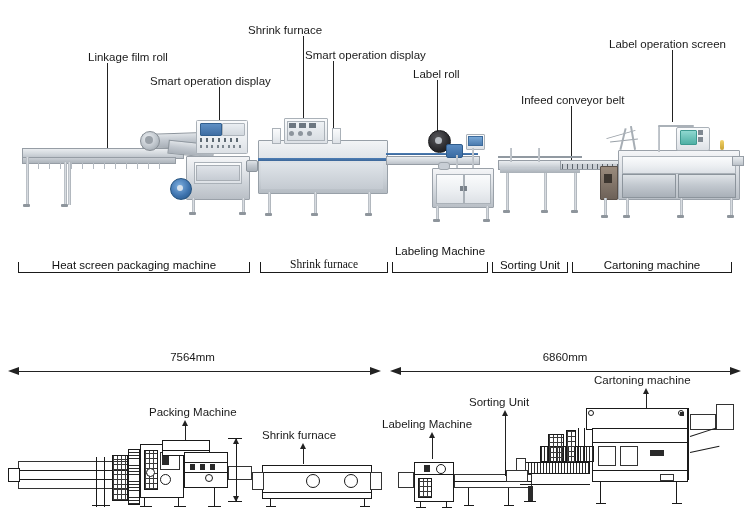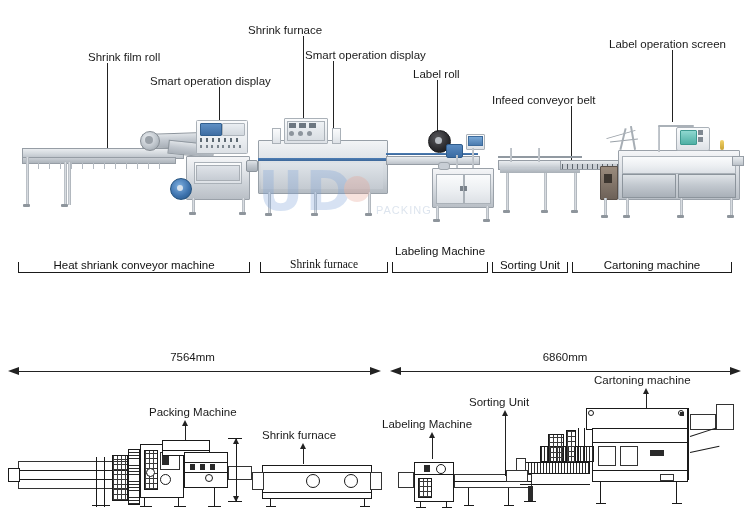--- a/index.html
+++ b/index.html
@@ -206,36 +206,36 @@
     letter-spacing: 1px;
   }
 </style>
 </head>
 <body>
 
 <div id="page">
 
   <div>
 
-    <div class="lbl" style="left:88px;  top:51px;">Shrink film roll</div>
+    <div class="lbl" style="left:88px;  top:51px;">Linkage film roll</div>
     <div class="leader-v" style="left:107px; top:63px;  height:88px;"></div>
 
     <div class="lbl" style="left:150px; top:75px;">Smart operation display</div>
     <div class="leader-v" style="left:219px; top:87px;  height:38px;"></div>
 
     <div class="lbl" style="left:248px; top:24px;">Shrink furnace</div>
     <div class="leader-v" style="left:303px; top:36px;  height:100px;"></div>
 
     <div class="lbl" style="left:305px; top:49px;">Smart operation display</div>
     <div class="leader-v" style="left:333px; top:61px;  height:68px;"></div>
 
     <div class="lbl" style="left:413px; top:68px;">Label roll</div>
     <div class="leader-v" style="left:437px; top:80px;  height:68px;"></div>
 
-    <div class="lbl" style="left:492px; top:94px;text-align:right;">Infeed conveyor belt</div>
+    <div class="lbl" style="left:521px; top:94px;text-align:right;">Infeed conveyor belt</div>
     <div class="leader-v" style="left:571px; top:106px; height:58px;"></div>
 
     <div class="lbl" style="left:609px; top:38px;">Label operation screen</div>
     <div class="leader-v" style="left:672px; top:50px;  height:72px;"></div>
   </div>
 
   <div class="photo-row">
 
     <div class="mach" style="left:18px; top:0; width:232px; height:110px;">
 
@@ -404,31 +404,26 @@
       <div class="leg" style="left:120px; top:86px; height:18px;"></div>
       <div class="foot" style="left:117px; top:103px;"></div>
       <div class="leg" style="left:170px; top:86px; height:18px;"></div>
       <div class="foot" style="left:167px; top:103px;"></div>
       <div class="leg" style="left:44px;  top:86px; height:18px;"></div>
       <div class="foot" style="left:41px;  top:103px;"></div>
 
       <div class="conveyor-top" style="left:172px; top:44px; width:10px; height:8px;"></div>
     </div>
 
-    <div class="wm" style="top:48px;">
-      <div class="wm-txt">UD</div>
-      <div class="wm-dot"></div>
-      <div class="wm-sub">PACKING</div>
-    </div>
   </div>
 
   <div>
 
     <div class="bracket" style="left:18px;  top:262px; width:232px;"></div>
-    <div class="bracket-text" style="left:18px;  top:259px; width:232px;">Heat shriank conveyor machine</div>
+    <div class="bracket-text" style="left:18px;  top:259px; width:232px;">Heat screen packaging machine</div>
 
     <div class="bracket" style="left:260px; top:262px; width:128px;"></div>
     <div class="bracket-text lbl-serif" style="left:260px; top:258px; width:128px;">Shrink furnace</div>
 
     <div class="bracket" style="left:392px; top:262px; width:96px;"></div>
     <div class="bracket-text" style="left:392px; top:245px; width:96px;">Labeling Machine</div>
 
     <div class="bracket" style="left:492px; top:262px; width:76px;"></div>
     <div class="bracket-text" style="left:492px; top:259px; width:76px;">Sorting Unit</div>
 

